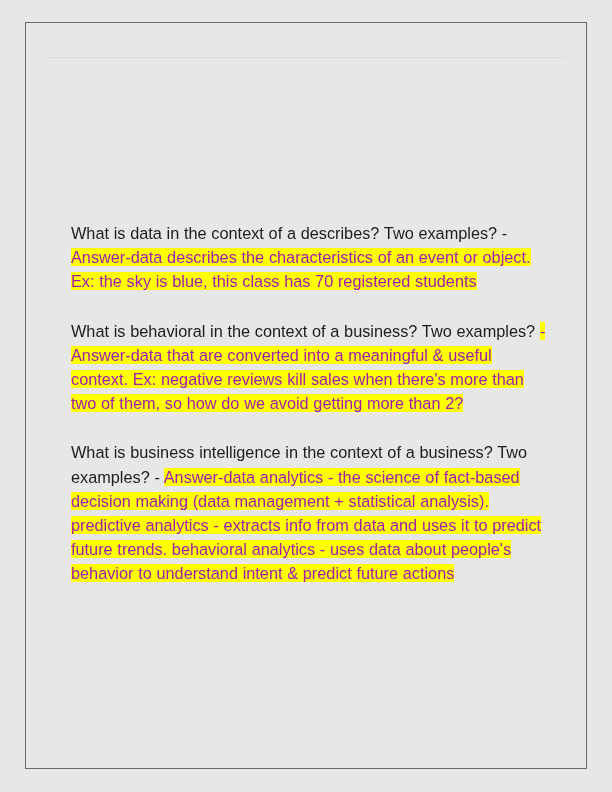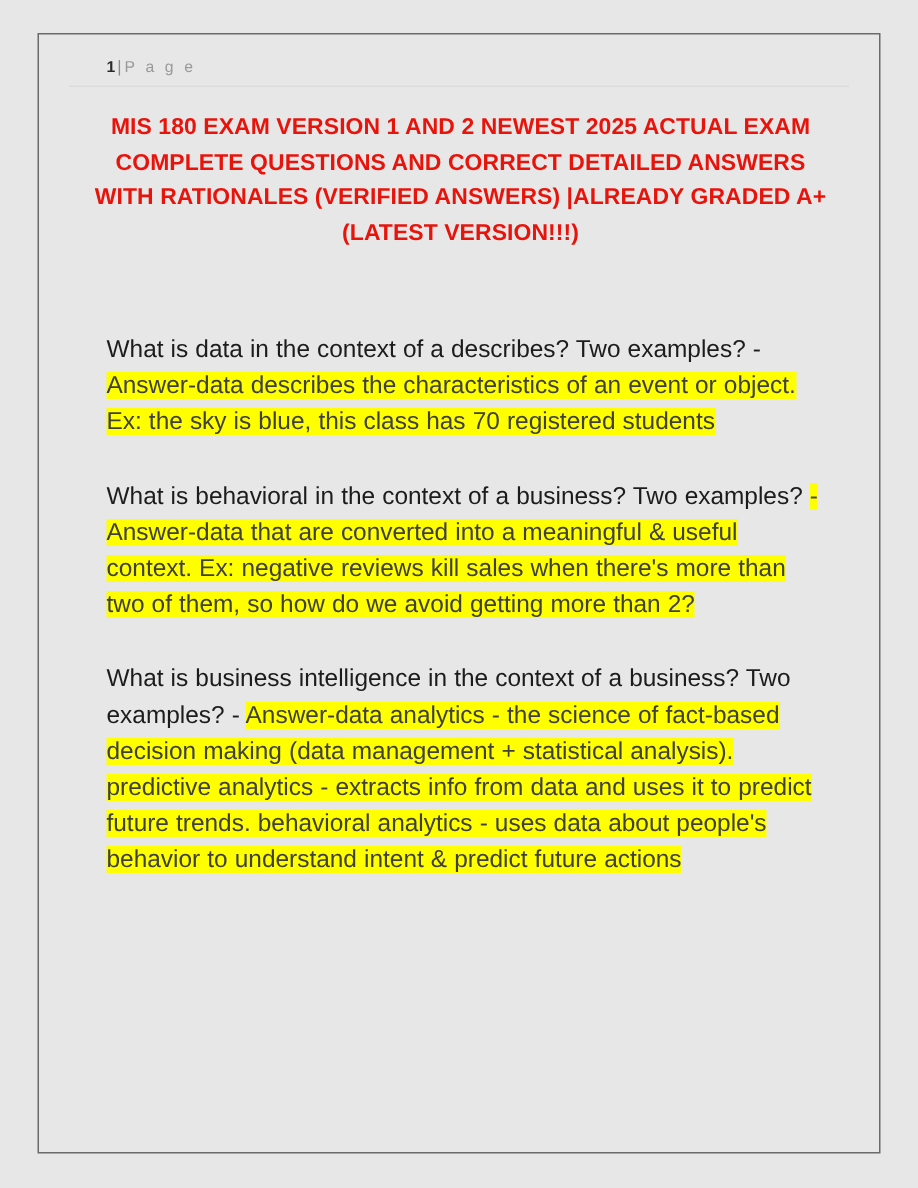--- a/index.html
+++ b/index.html
@@ -78,37 +78,33 @@
     color: #1c1c1c;
     margin-bottom: 25px;
     text-align: left;
     word-spacing: 0.2px;
   }
   .qa-block:last-child {
     margin-bottom: 12px;
   }
   .hl {
     background: #ffff00;
-    color: #404040;
+    color: #a21caf;
     box-decoration-break: clone;
     -webkit-box-decoration-break: clone;
   }
 </style>
 </head>
 <body>
 
 <div id="page-frame">
 
-  <div id="page-header">
-    <span class="hdr-num">1</span><span class="hdr-sep">|</span><span class="hdr-page">P a g e</span>
-  </div>
 
   <div id="header-rule"></div>
 
-  <div id="doc-title">MIS 180 EXAM VERSION 1 AND 2 NEWEST 2025 ACTUAL EXAM COMPLETE QUESTIONS AND CORRECT DETAILED ANSWERS WITH RATIONALES (VERIFIED ANSWERS) |ALREADY GRADED A+ (LATEST VERSION!!!)</div>
 
   <div id="content">
 
     <div class="qa-block">
       <span>What is data in the context of a describes? Two examples? - </span><span class="hl">Answer-data describes the characteristics of an event or object. Ex: the sky is blue, this class has 70 registered students</span>
     </div>
 
     <div class="qa-block">
       <span>What is behavioral in the context of a business? Two examples? </span><span class="hl">- Answer-data that are converted into a meaningful &amp; useful context. Ex: negative reviews kill sales when there's more than two of them, so how do we avoid getting more than 2?</span>
     </div>

